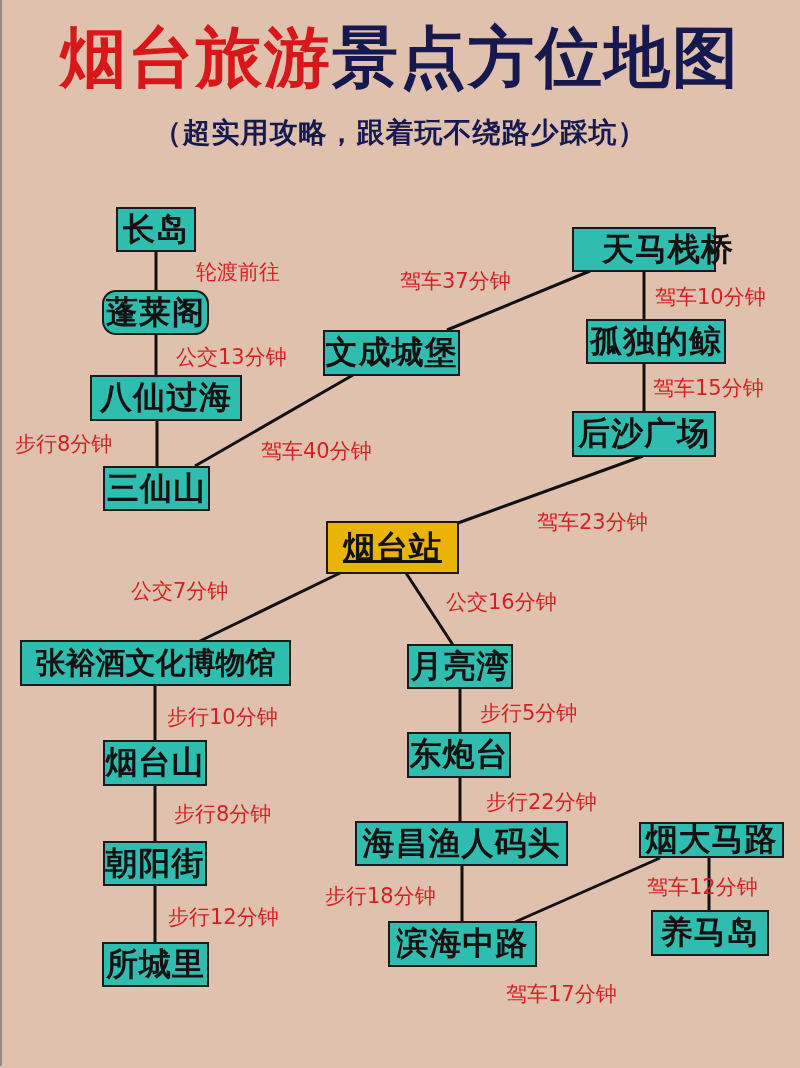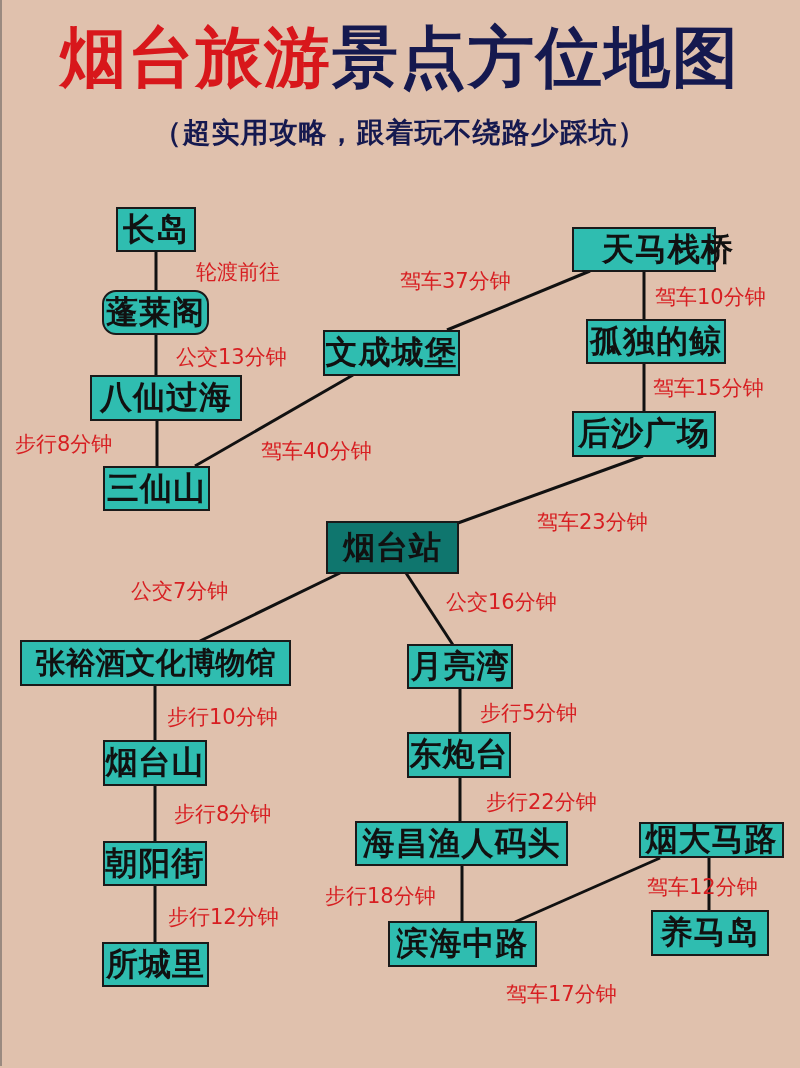--- a/index.html
+++ b/index.html
@@ -20,21 +20,21 @@
       font-size: 28px; font-weight: bold; color: #15194f; letter-spacing: 1px;
     }
     svg.lines { position: absolute; left: 0; top: 0; }
     .node {
       position: absolute; box-sizing: border-box;
       background: #2fbdb0; border: 2px solid #1a1a1a;
       font-size: 32px; font-weight: bold; color: #111;
       display: flex; align-items: center; justify-content: center;
       white-space: nowrap; letter-spacing: 1px;
     }
-    .node.hub { background: #0f766e; }
+    .node.hub { background: #eab308; text-decoration: underline; }
     .lbl {
       position: absolute; color: #d71f22; font-size: 21px; white-space: nowrap;
     }
   </style>
 </head>
 <body>
 
 <div class="frame"></div>
 
 <div class="title">

